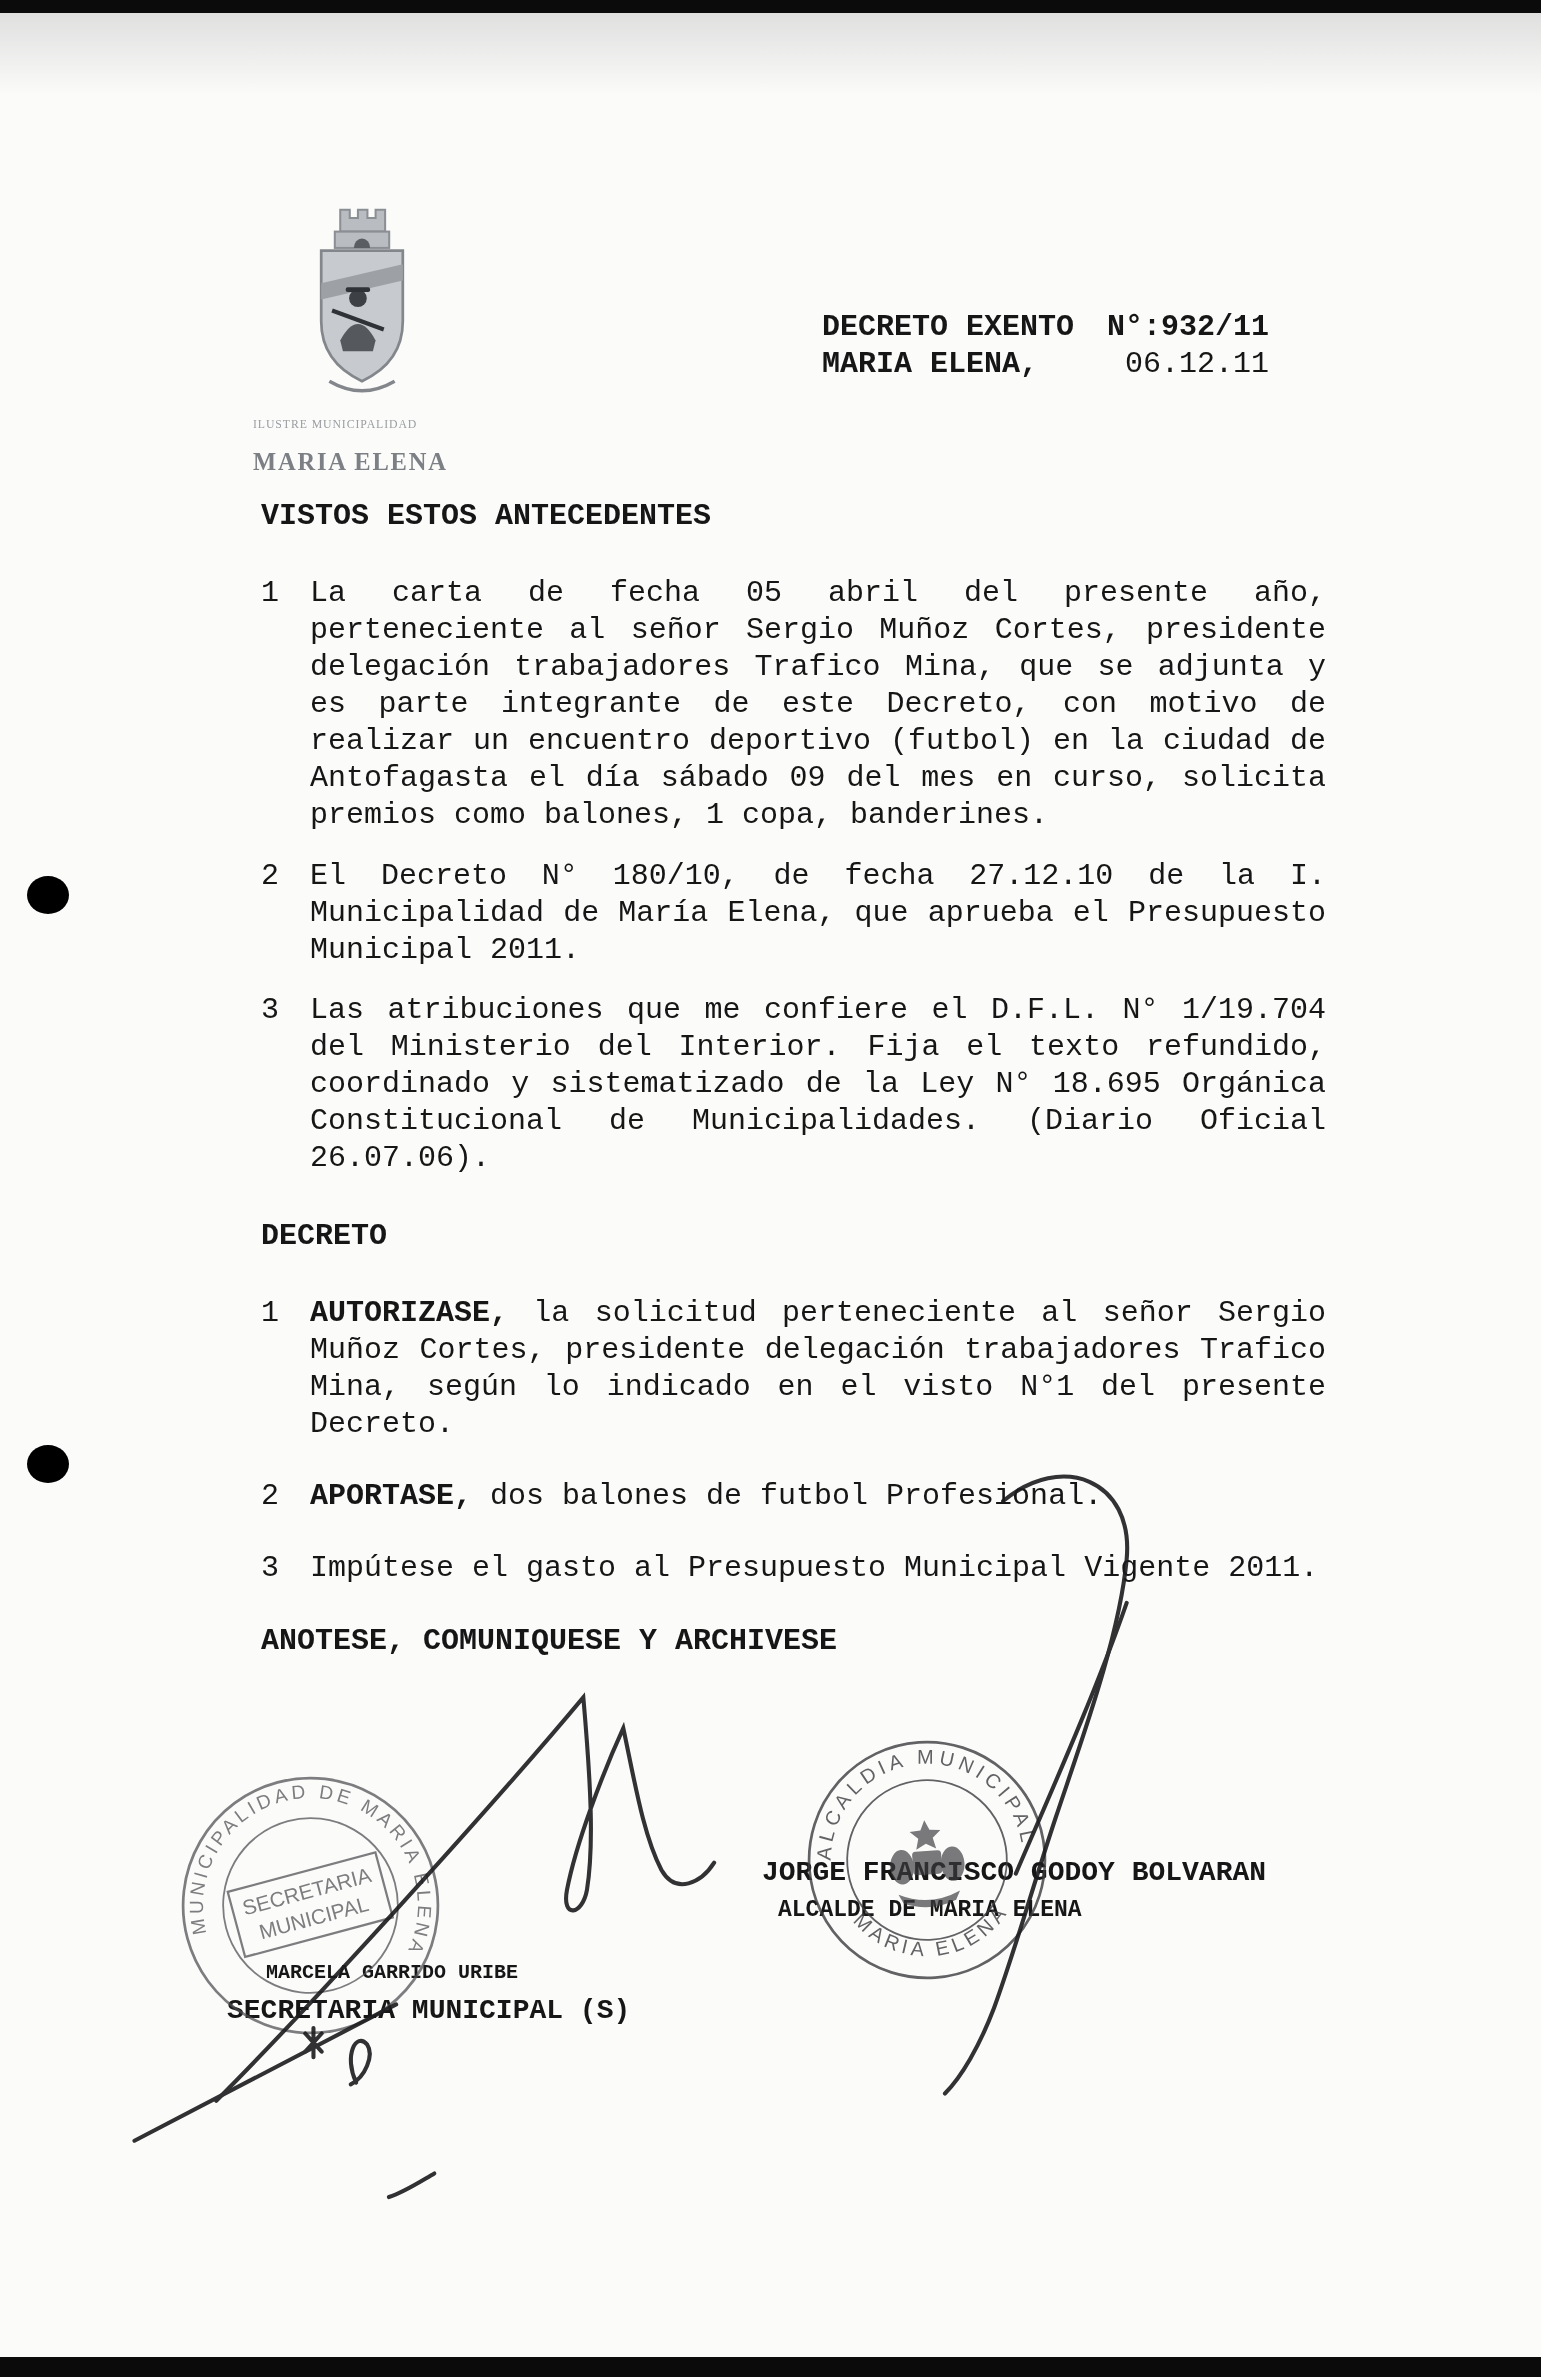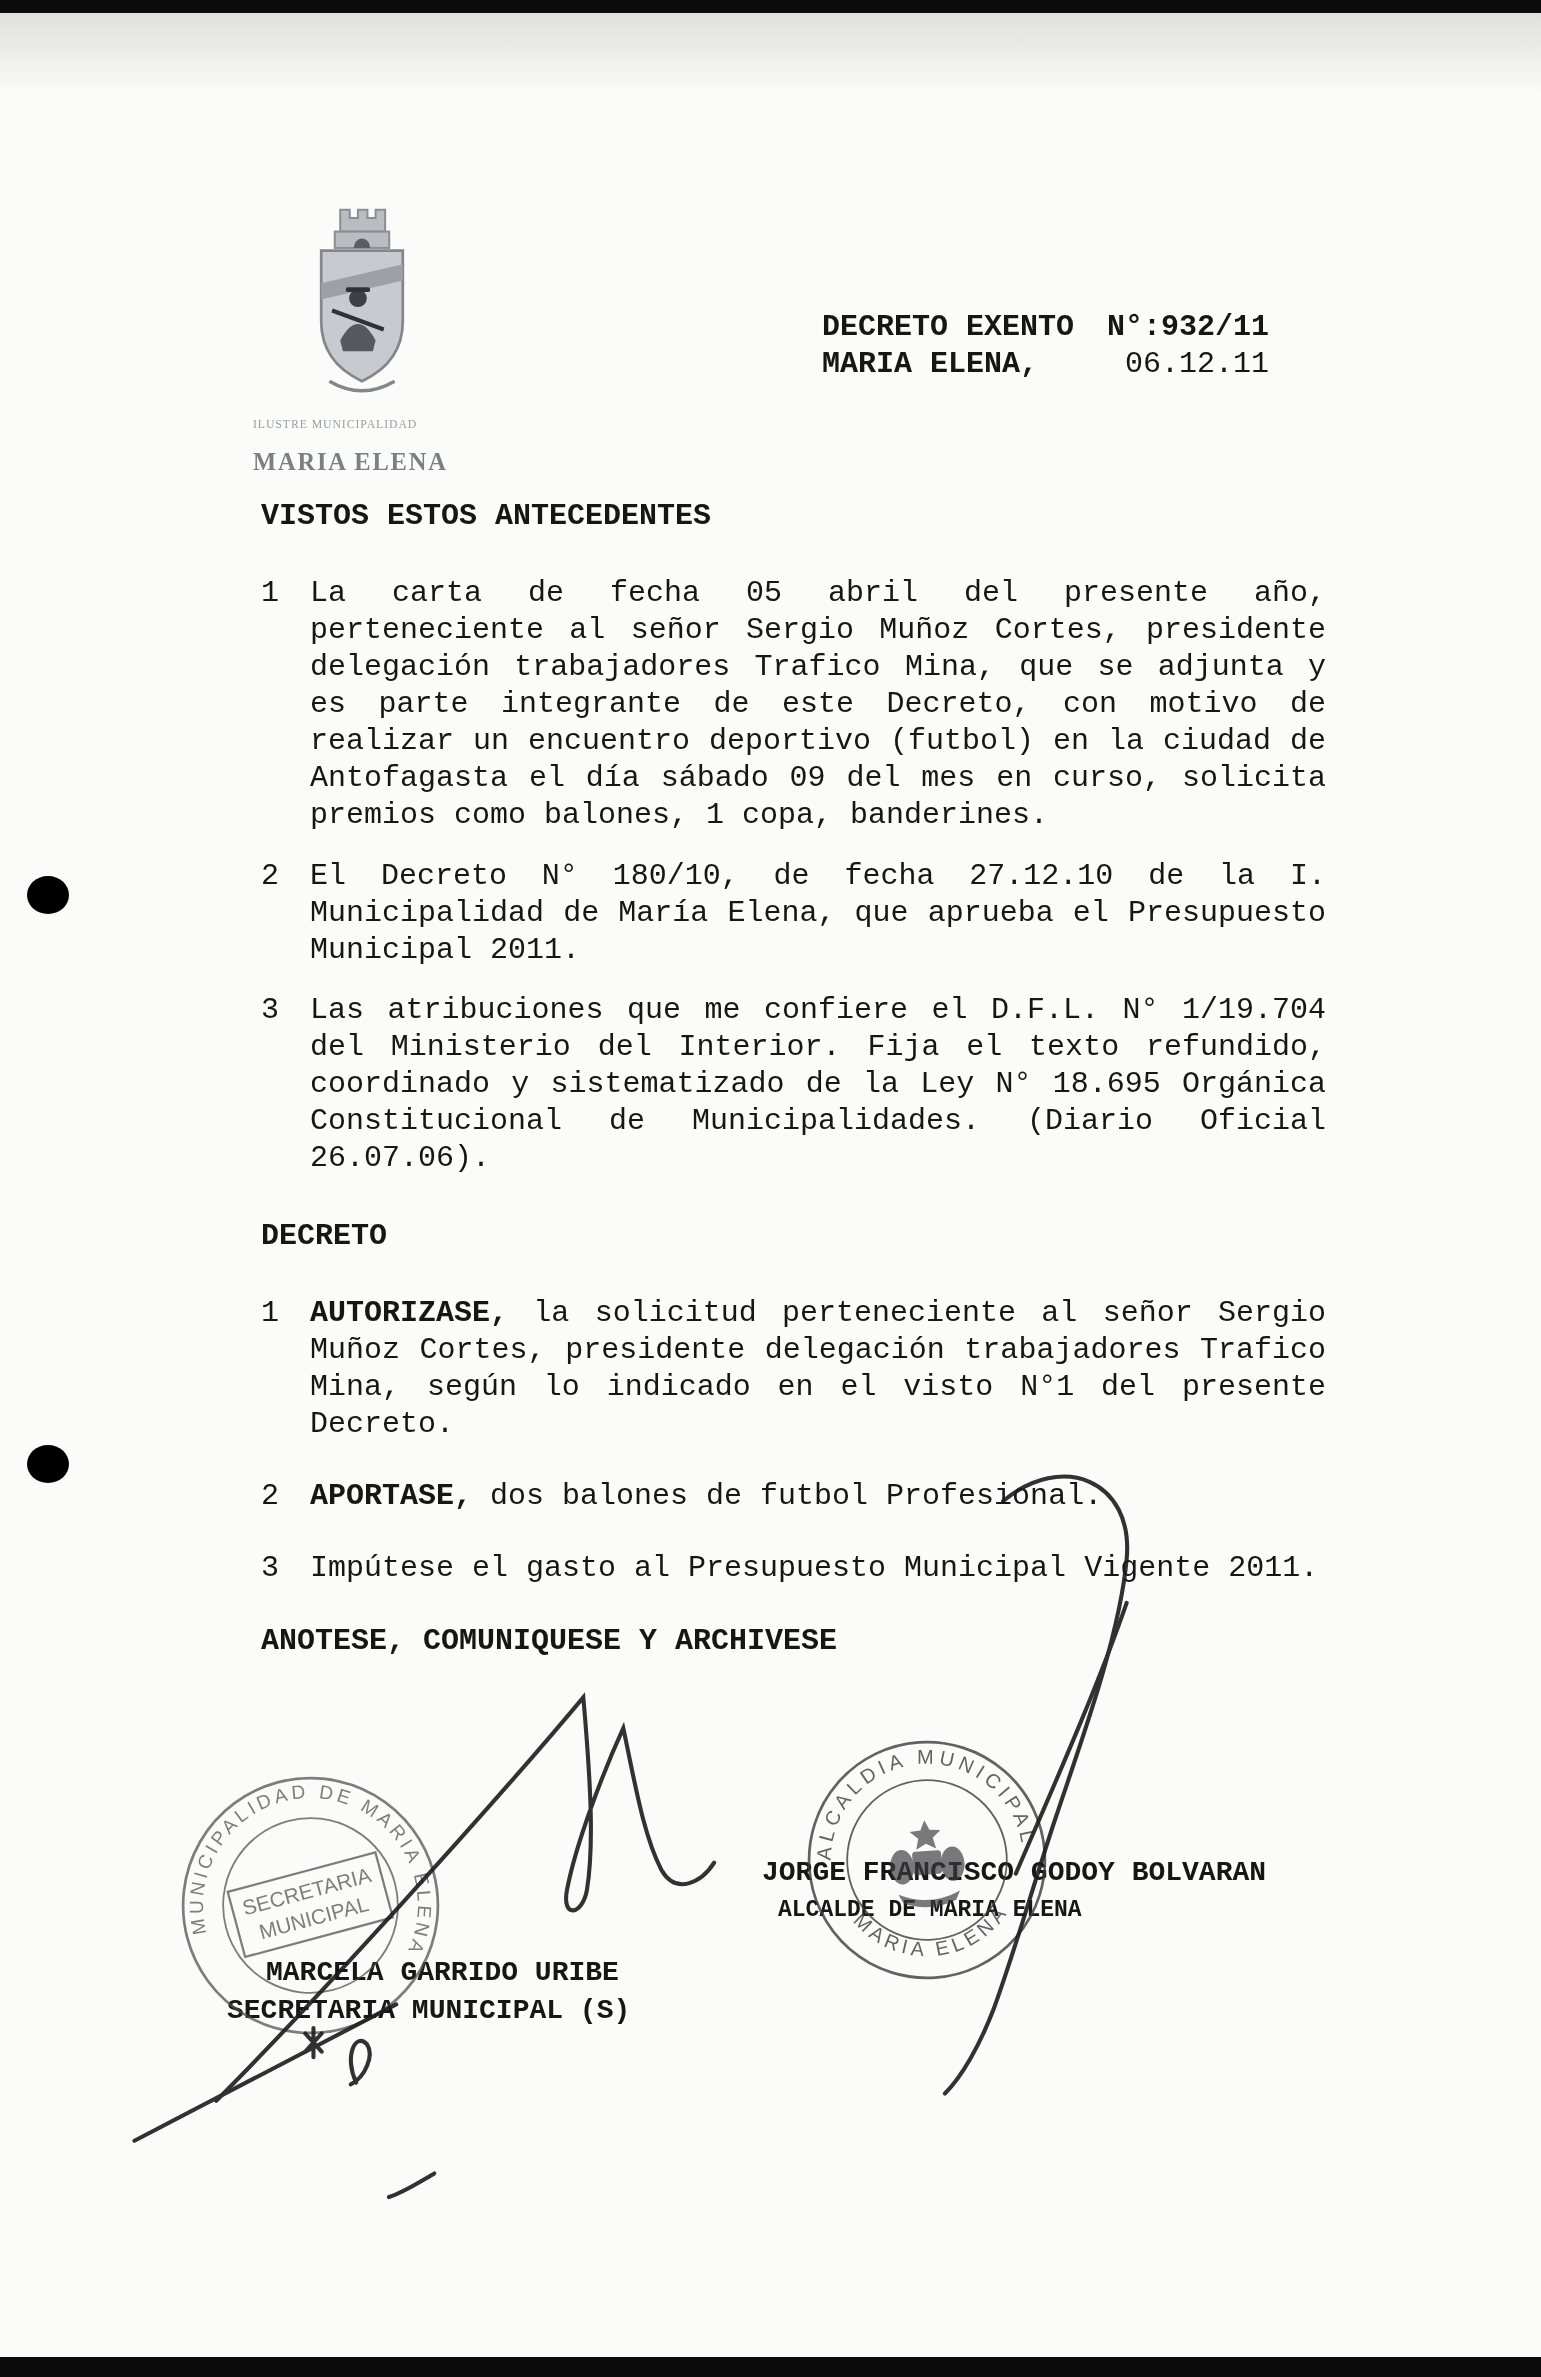--- a/index.html
+++ b/index.html
@@ -106,21 +106,21 @@
       <span class="num">3</span>
       <p class="txt"><b></b><span>Impútese el gasto al Presupuesto Municipal Vigente 2011.</span></p>
     </div>
   </div>
 
   <div class="abs bold center" style="left:261px;top:1623px;width:1053px">ANOTESE, COMUNIQUESE Y ARCHIVESE</div>
 
   <div class="abs bold" style="left:762px;top:1854px;font-size:28px">JORGE FRANCISCO GODOY BOLVARAN</div>
   <div class="abs bold" style="left:778px;top:1892px;font-size:23px">ALCALDE DE MARIA ELENA</div>
 
-  <div class="abs bold" style="left:266px;top:1954px;font-size:28px">MARCELA GARRIDO URIBE</div>
+  <div class="abs bold" style="left:266px;top:1954px;font-size:20px">MARCELA GARRIDO URIBE</div>
   <div class="abs bold" style="left:227px;top:1992px;font-size:28px">SECRETARIA MUNICIPAL (S)</div>
 
 
   <svg class="abs stamp stamp-left" style="left:174px;top:1769px;font-size:33px" width="273" height="273" viewBox="0 0 300 300">
     <defs>
       <path id="arcL" d="M150 150 m-118 0 a118 118 0 1 1 236 0 a118 118 0 1 1 -236 0"></path>
     </defs>
     <g fill="none" stroke="#4e4e52">
       <circle cx="150" cy="150" r="140" stroke-width="3"></circle>
       <circle cx="150" cy="150" r="96" stroke-width="2"></circle>

